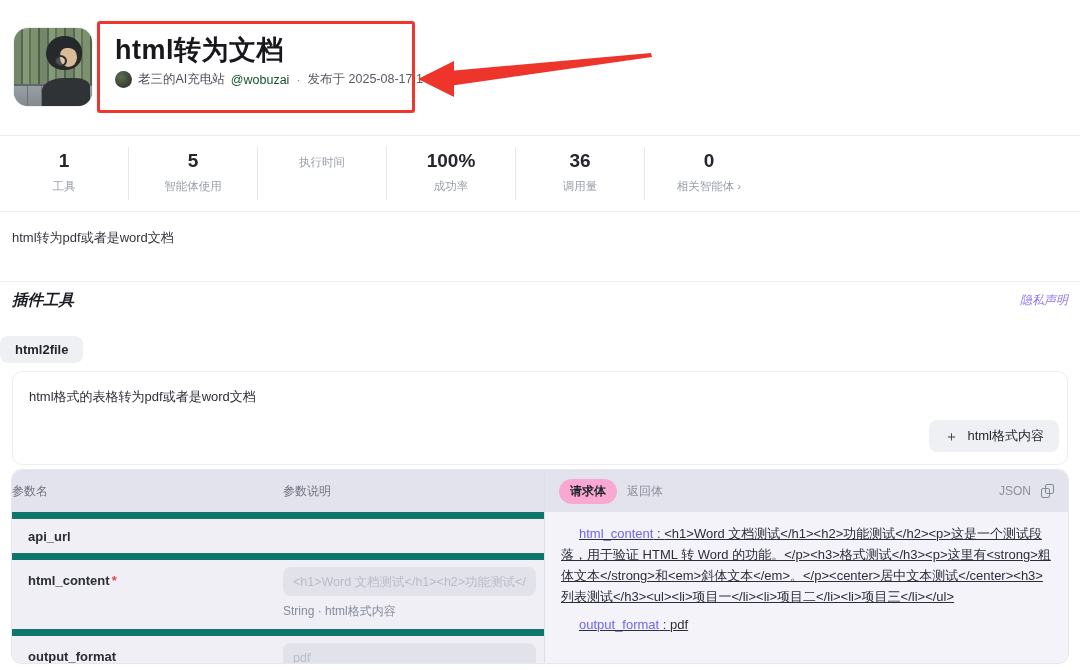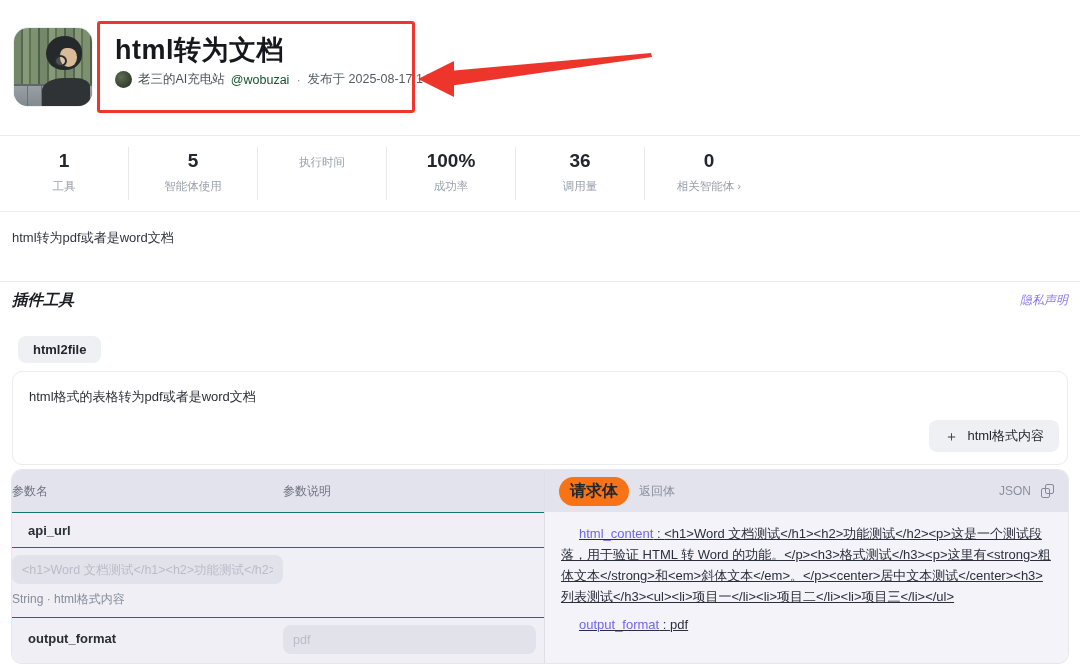--- a/index.html
+++ b/index.html
@@ -42,51 +42,51 @@
   .stat .l{font-size:11.5px;color:#9aa0ab;margin-top:6px;}
   .stat .chev{color:#9aa0ab;margin-left:3px;}
 
   
   .desc{position:absolute;left:12px;top:229px;margin:0;font-size:13px;color:#32353c;}
 
   
   .section-head{position:absolute;left:12px;right:12px;top:290px;display:flex;justify-content:space-between;align-items:center;font-style:italic;}
   .section-head h2{margin:0;font-size:15.5px;font-weight:700;color:#1b1d22;}
   .privacy{font-size:12px;color:#8a77f2;text-decoration:none;cursor:pointer;}
-  .tool-tag{position:absolute;left:18px;top:336px;display:inline-block;background:#eff0f4;border-radius:8px;
+  .tool-tag{position:absolute;left:0;top:336px;display:inline-block;background:#eff0f4;border-radius:8px;
     padding:6px 15px;font-size:13px;font-weight:700;color:#24262c;cursor:pointer;}
   .tool-card{position:absolute;left:12px;right:12px;top:371px;height:94px;box-sizing:border-box;
     border:1px solid #ececf1;border-radius:10px;background:#fff;}
   .tool-card p{margin:0;padding:16px 16px 0;font-size:13px;color:#2c2f36;}
   .add-btn{position:absolute;right:8px;bottom:12px;display:flex;align-items:center;gap:9px;border:none;cursor:pointer;
     background:#eff0f4;border-radius:8px;padding:7px 15px;font-size:13px;color:#1f2229;font-family:inherit;}
   .add-btn .plus{font-size:14px;color:#3a3d44;line-height:1;}
 
   
   .param-table{position:absolute;left:12px;right:12px;top:470px;bottom:7px;border-radius:10px;overflow:hidden;
     display:grid;grid-template-columns:533px 1fr;box-shadow:0 0 0 1px #e6e6ef;}
   .pt-left{background:#efeff5;border-right:1px solid #dfdfe9;display:flex;flex-direction:column;}
   .pt-right{background:#f3f3f9;display:flex;flex-direction:column;}
   .thead{height:42px;flex:0 0 42px;background:#e3e3ed;display:flex;align-items:center;font-size:12px;color:#6f7380;}
   .thead-left{display:grid;grid-template-columns:271px 1fr;width:100%;}
   .thead-left .c1{}
-  .lrow{display:grid;grid-template-columns:271px 1fr;border-top:1px solid #0f766e;}
+  .lrow{display:grid;grid-template-columns:271px 1fr;border-top:7px solid #0f766e;}
   .lrow.simple{height:34px;align-items:center;}
   .lrow.withinput{padding:7px 8px 9px 0;}
   .pname{padding-left:16px;font-size:13px;font-weight:600;color:#2a2d34;}
   .lrow.withinput .pname{padding-top:6px;}
   .req{color:#e5484d;margin-left:2px;font-weight:700;}
   .ptype{font-size:12px;color:#868b99;}
   .pinput{display:block;width:100%;box-sizing:border-box;height:29px;background:#e2e2eb;border:none;border-radius:8px;
     padding:0 10px;font-size:12.5px;color:#4a4e5a;font-family:inherit;outline:none;}
   .pinput::placeholder{color:#b9bcc9;}
   .sub{margin-top:7px;font-size:12px;color:#868b99;}
 
   .thead-right{display:flex;align-items:center;gap:10px;width:100%;padding:0 14px;box-sizing:border-box;}
-  .tab-pill{background:#f97316;border-radius:999px;padding:4px 11px;font-size:16px;font-weight:700;color:#23262d;cursor:pointer;}
+  .tab-pill{background:#f9a8d4;border-radius:999px;padding:4px 11px;font-size:12px;font-weight:700;color:#23262d;cursor:pointer;}
   .tab-flat{font-size:12px;color:#8a8f9c;cursor:pointer;}
   .th-spacer{flex:1;}
   .json-label{font-size:12px;color:#8a8f9c;cursor:pointer;}
   .copy-icon{position:relative;width:13px;height:14px;display:inline-block;cursor:pointer;}
   .copy-icon::after{content:"";position:absolute;right:0;top:0;width:7px;height:8px;border:1.5px solid #858a97;border-radius:2px;}
   .copy-icon::before{content:"";position:absolute;left:0;bottom:0;width:7px;height:8px;border:1.5px solid #858a97;border-radius:2px;background:#e3e3ed;}
   .rbody{padding:11px 16px;font-size:13px;color:#2b2e3a;line-height:21px;word-break:break-all;}
   .entry{margin:0 0 7px;text-indent:18px;text-decoration:underline;}
   .key{color:#6f66ee;}
 </style>
@@ -177,20 +177,21 @@
           <span class="c1">参数名</span>
           <span>参数说明</span>
         </div>
       </div>
 
       <div class="lrow simple">
         <div class="pname">api_url</div>
       </div>
 
       <div class="lrow withinput">
+        <div class="pname"><span>html_content</span><span class="req">*</span></div>
         <div>
           <input class="pinput" type="text" placeholder="&lt;h1&gt;Word 文档测试&lt;/h1&gt;&lt;h2&gt;功能测试&lt;/h2&gt;&lt;p&gt;这是一个测试段落，用于验证 HTML 转 Word 的功能。&lt;/p&gt;" style="">
           <div class="sub">String · html格式内容</div>
         </div>
       </div>
 
       <div class="lrow withinput">
         <div class="pname">output_format</div>
         <div>
           <input class="pinput" type="text" placeholder="pdf" style="">

